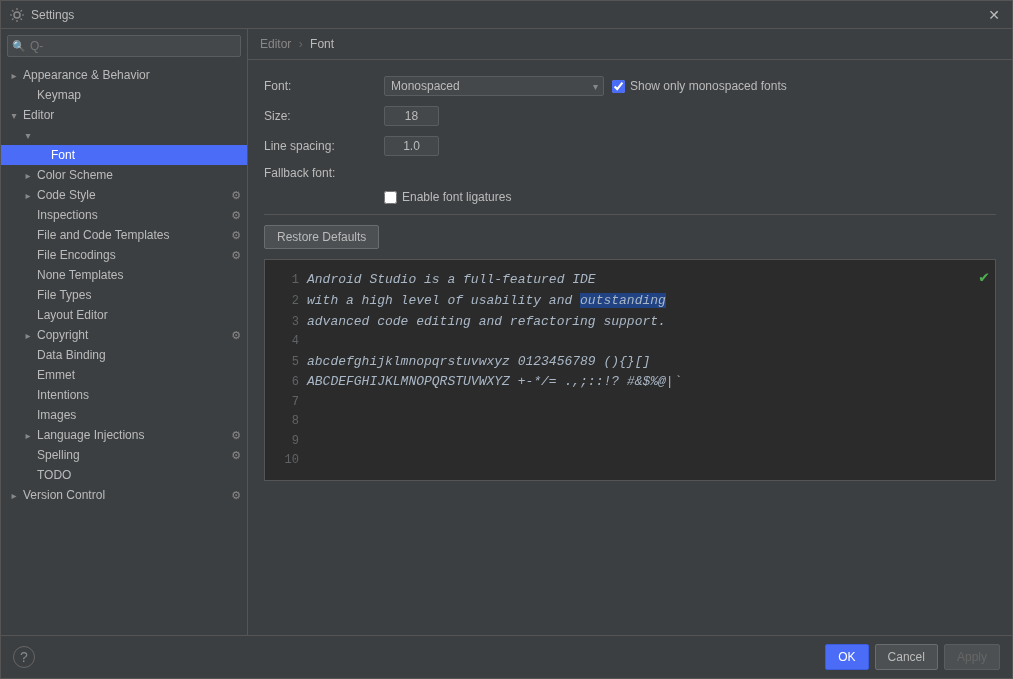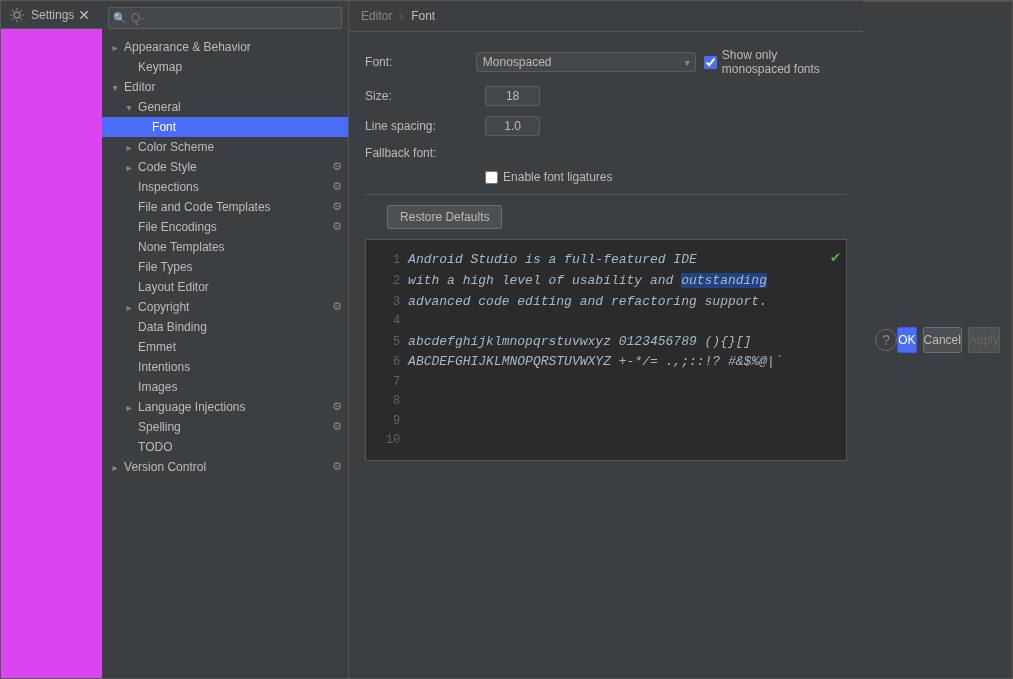--- a/index.html
+++ b/index.html
@@ -11,24 +11,24 @@
       justify-content: center;
       align-items: center;
       width: 1013px;
       height: 679px;
       overflow: hidden;
     }
 
     .dialog {
       width: 1013px;
       height: 679px;
-      background: #d946ef;
+      background: #ffffff;
       border: 1px solid #555;
       display: flex;
-      flex-direction: row;
+      flex-direction: column;
       color: #bbbbbb;
     }
 
     .title-bar {
       background: #3c3f41;
       border-bottom: 1px solid #555;
       padding: 4px 8px;
       display: flex;
       align-items: center;
       justify-content: space-between;
@@ -103,20 +103,21 @@
     }
 
     .tree {
       flex: 1;
       overflow-y: auto;
       padding: 2px 0;
     }
 
     .tree-item {
       display: flex;
+      align-items: center;
       padding: 3px 6px;
       cursor: pointer;
       white-space: nowrap;
       font-size: 12px;
       color: #bbbbbb;
       position: relative;
     }
     .tree-item.selected { background: #4a6cf7; color: #fff; }
 
     .tree-arrow {
@@ -252,21 +253,20 @@
     }
 
     .restore-btn {
       background: #4c5052;
       border: 1px solid #6a6d6f;
       color: #bbbbbb;
       padding: 4px 12px;
       font-size: 12px;
       border-radius: 2px;
       cursor: pointer;
-      margin-left: 22px;
     }
 
     
     .preview-area {
       background: #2b2b2b;
       border: 1px solid #555;
       margin: 10px 0;
       padding: 10px 16px;
       font-family: 'Courier New', monospace;
       font-size: 13px;
@@ -333,21 +333,21 @@
       align-items: center;
       justify-content: center;
     }
 
     .action-btns {
       display: flex;
       gap: 6px;
     }
 
     .btn {
-      padding: 5px 0;
+      padding: 5px 12px;
       font-size: 12px;
       border-radius: 2px;
       cursor: pointer;
       border: 1px solid #6a6d6f;
     }
 
     .btn-primary {
       background: #4a6cf7;
       color: #fff;
       border-color: #3a5ce0;
@@ -400,21 +400,20 @@
           <span class="tree-label">Keymap</span>
         </div>
 
         <div class="tree-item indent-0">
           <span class="tree-arrow expanded"></span>
           <span class="tree-label">Editor</span>
         </div>
 
         <div class="tree-item indent-1">
           <span class="tree-arrow expanded"></span>
-          <span class="tree-label">General</span>
         </div>
 
         <div class="tree-item indent-2 selected">
           <span class="tree-arrow empty"></span>
           <span class="tree-label">Font</span>
         </div>
 
         <div class="tree-item indent-1">
           <span class="tree-arrow collapsed"></span>
           <span class="tree-label">Color Scheme</span>

